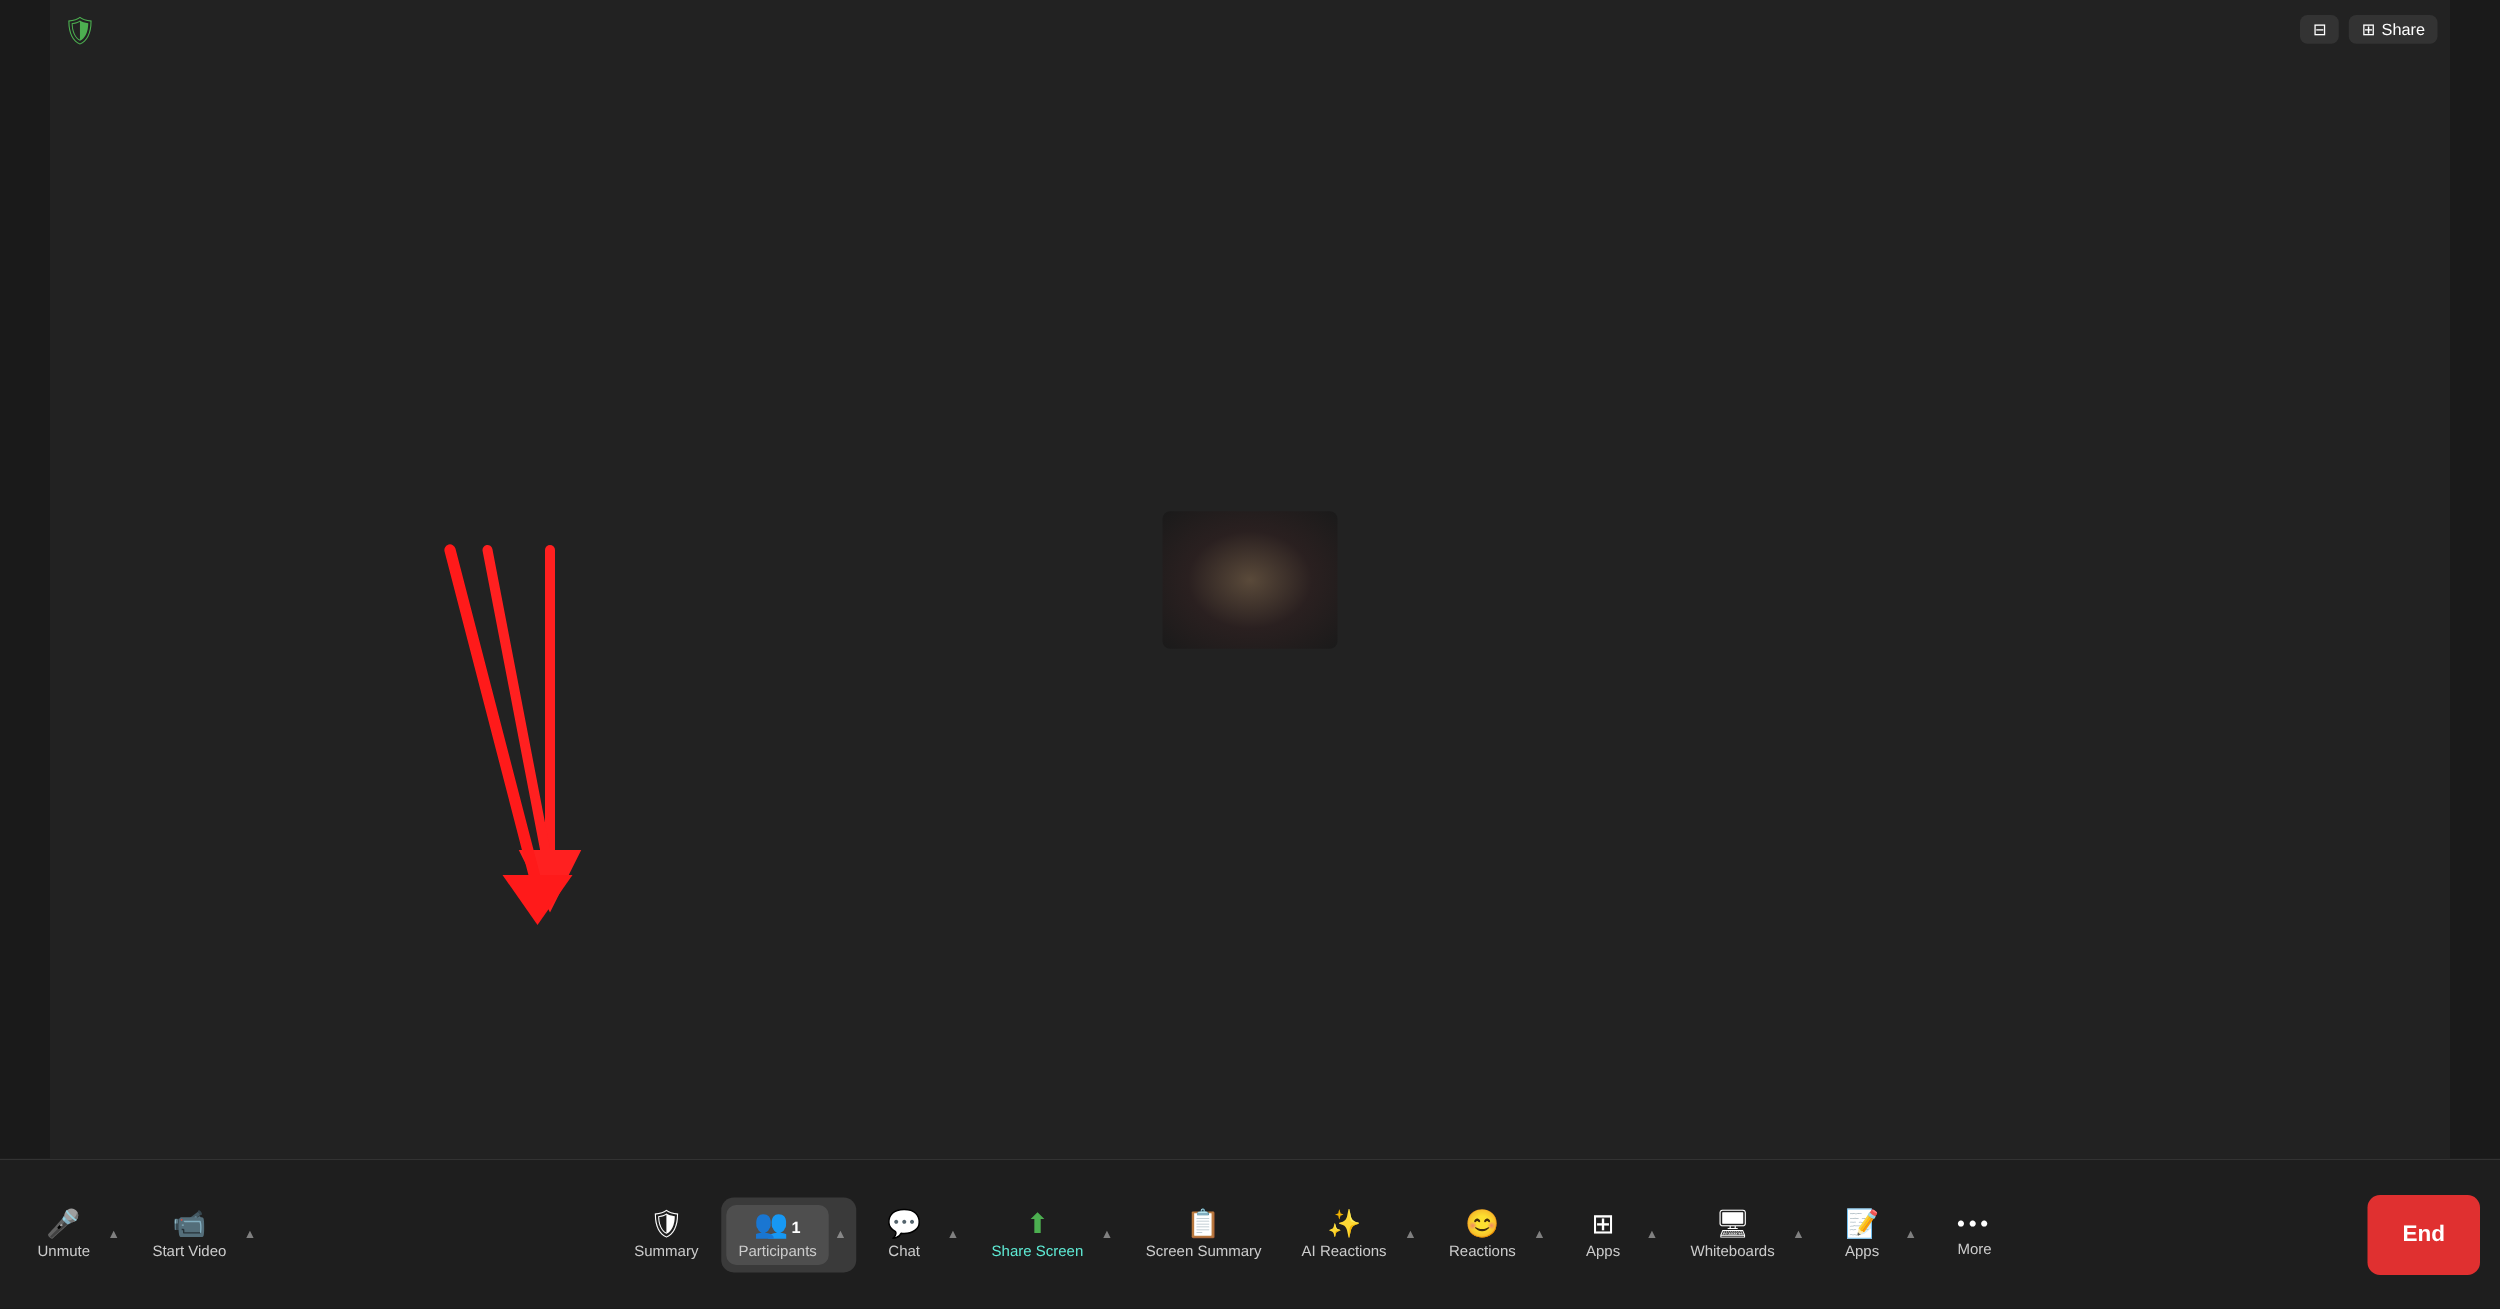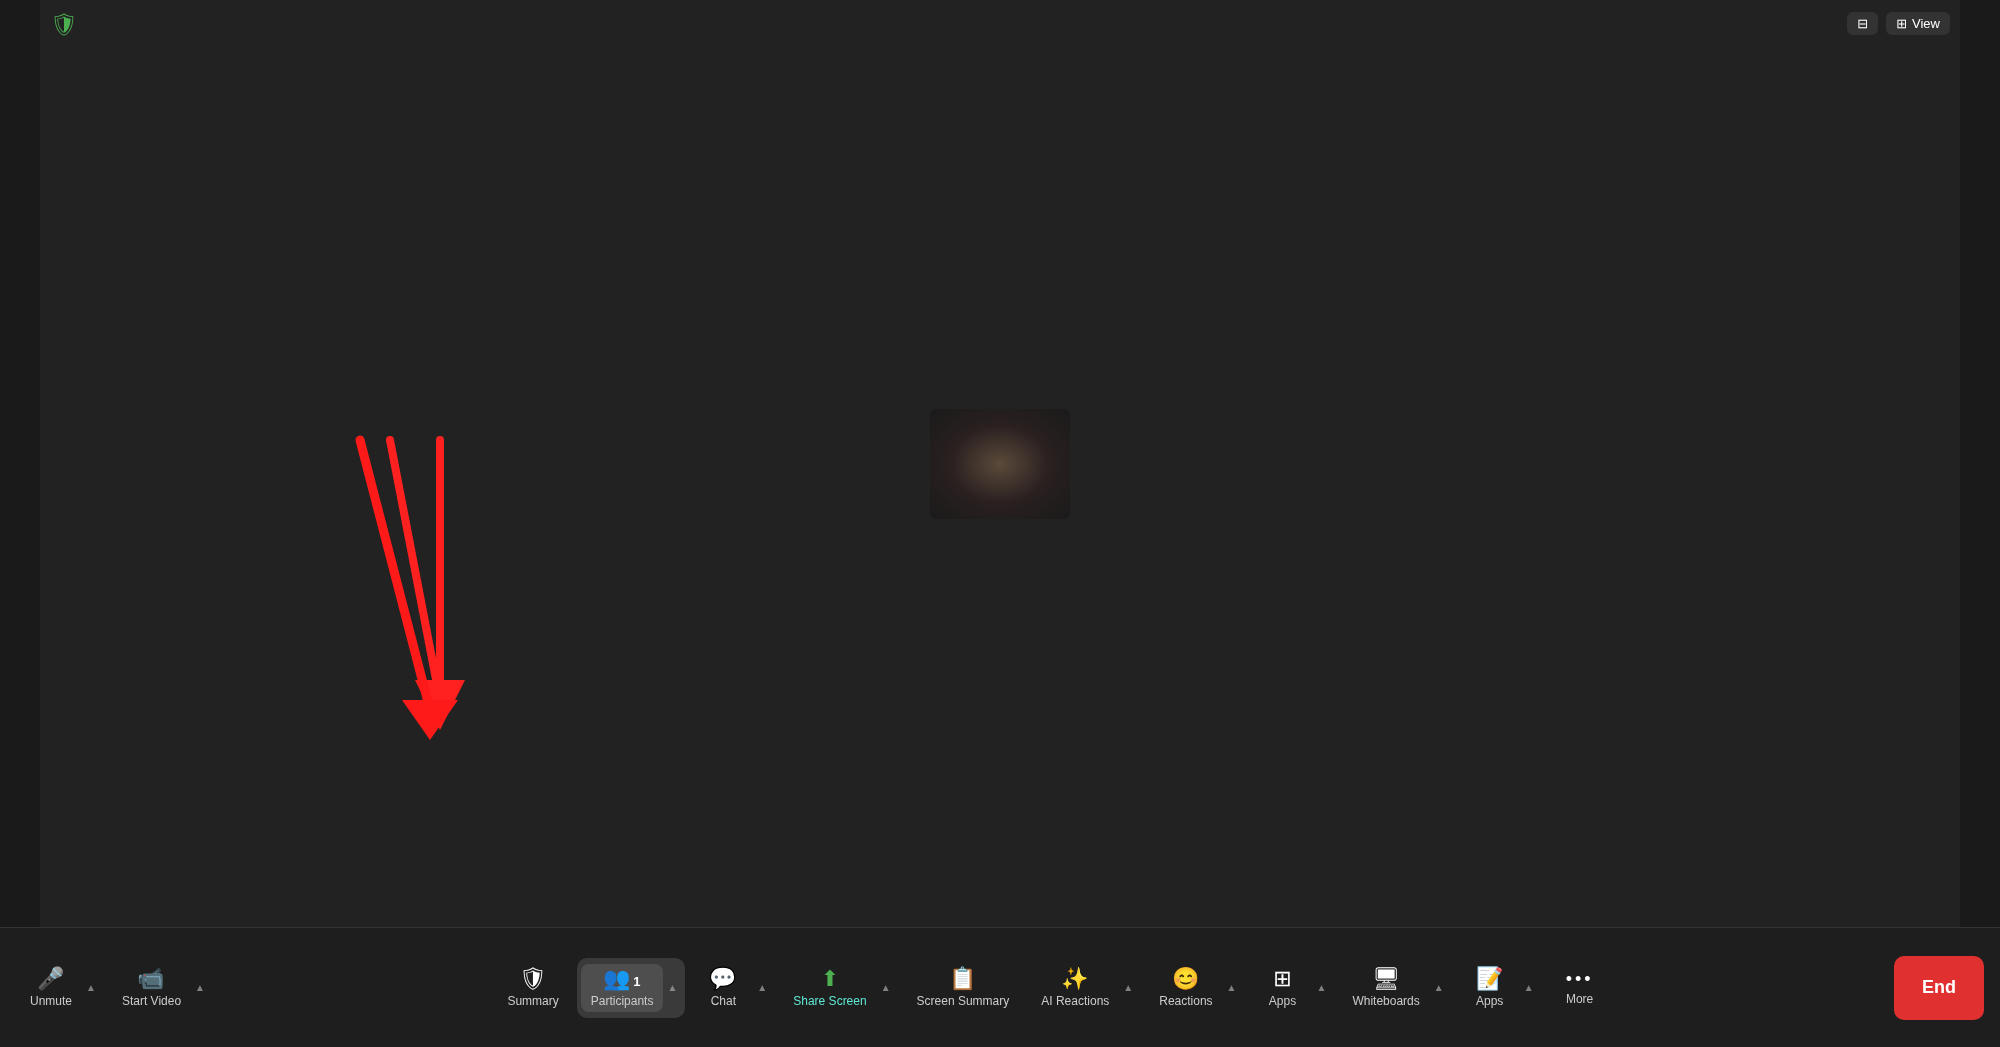--- a/index.html
+++ b/index.html
@@ -239,21 +239,21 @@
 <div class="security-badge">
   <span style="color:#4caf50; font-size:22px;">🛡</span>
 </div>
 
 <div class="top-right">
   <button class="top-right-btn">
     <span>⊟</span>
   </button>
   <button class="top-right-btn">
     <span>⊞</span>
-    <span>View</span>
+    <span>Share</span>
   </button>
 </div>
 
 <div class="main-area">
   <div class="video-thumbnail"></div>
 </div>
 
 <div class="arrow-annotation">
   <svg width="120" height="320" viewBox="0 0 120 320">
 

